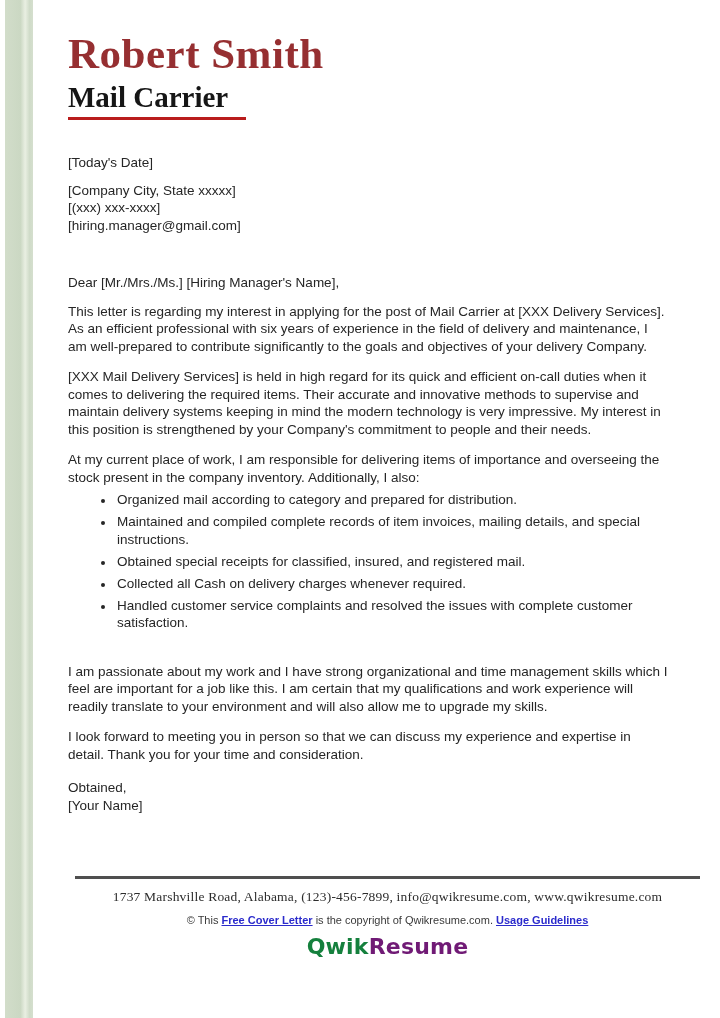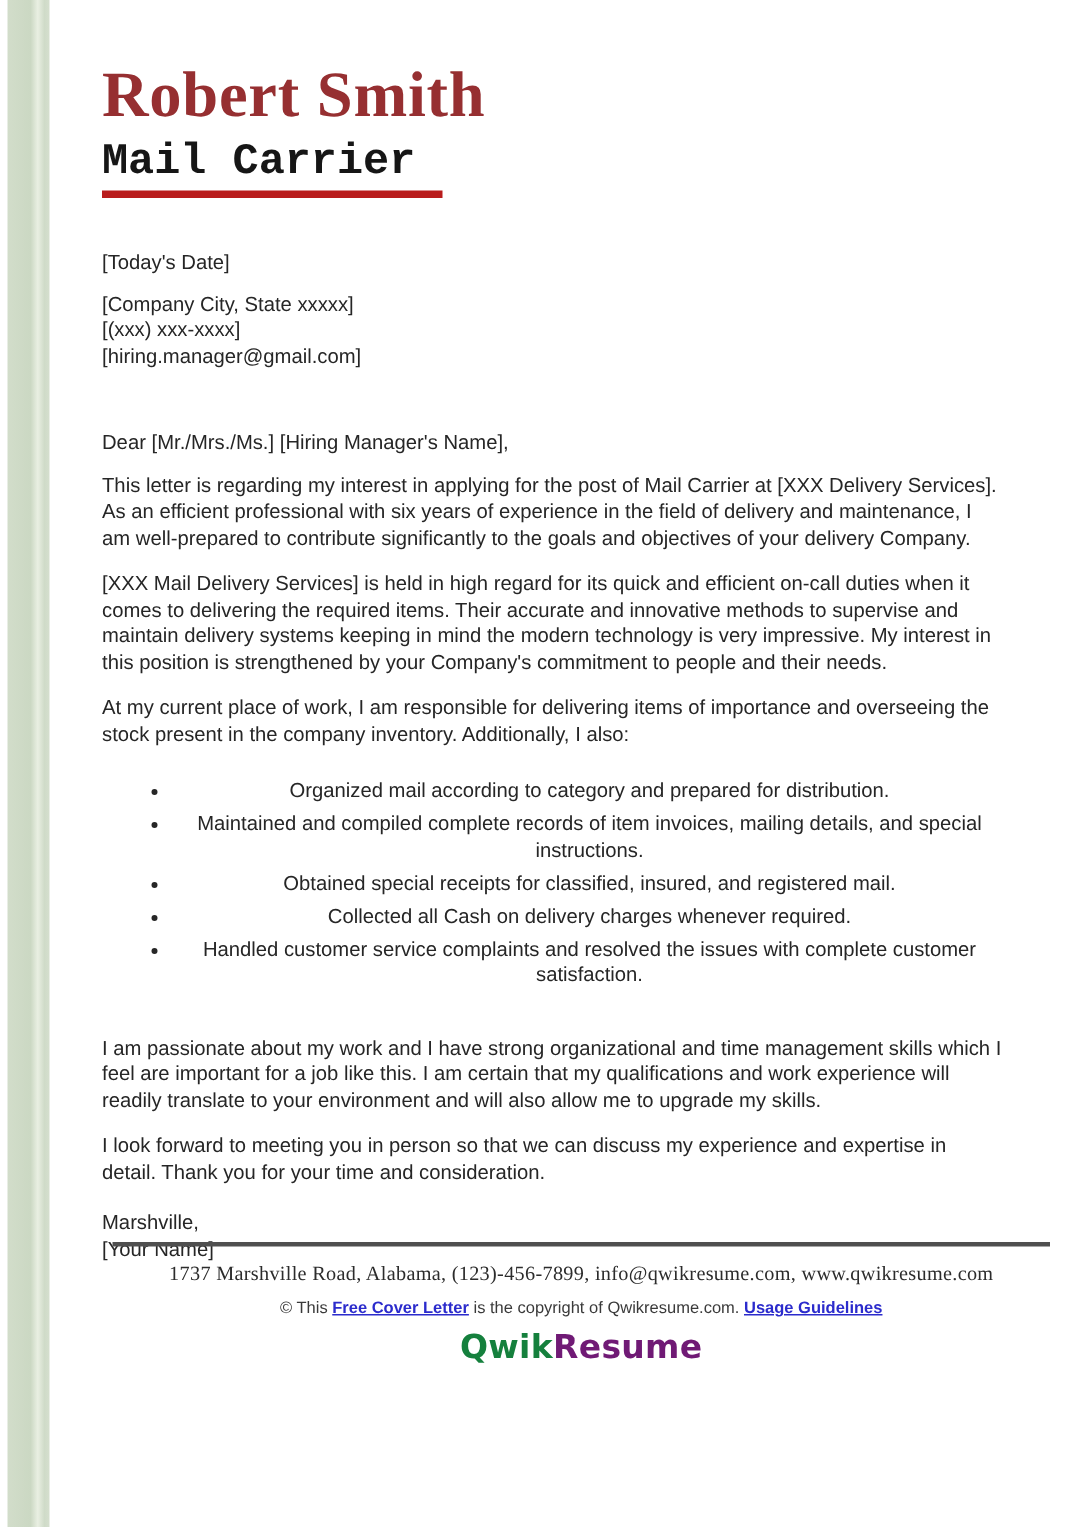--- a/index.html
+++ b/index.html
@@ -16,67 +16,66 @@
   }
   .side-strip {
     position: absolute;
     left: 5px; top: 0; bottom: 0;
     width: 28px;
     background: linear-gradient(90deg, #d2ddca 0%, #cbd8c3 55%, #e9efe2 72%, #cfdbc8 88%, #d5dfce 100%);
   }
   .content {
     position: absolute;
     left: 68px;
-    top: 10px;
+    top: 0;
     width: 601px;
   }
   .name {
     margin-top: 30px;
     font-family: "Liberation Serif", serif;
     font-weight: bold;
     font-size: 43px;
     line-height: 1.1;
     color: #962f31;
     letter-spacing: 0.5px;
   }
   .job-title {
     margin-top: 5px;
-    font-family: Liberation Mono, monospace;
+    font-family: Liberation Serif, serif;
     font-weight: bold;
     font-size: 29px;
     line-height: 1.1;
     color: #161616;
     padding-bottom: 3px;
-    border-bottom: 5px solid #b91c1c;
+    border-bottom: 3px solid #b91c1c;
     display: inline-block;
     padding-right: 18px;
   }
   .body-text { font-size: 13.5px; line-height: 17.5px; }
   .date-line { margin-top: 34px; }
   .address-block { margin-top: 10px; }
   .salutation { margin-top: 40px; }
   .para { margin-top: 11px; }
   .para + .para { margin-top: 13px; }
   ul.duties {
-    margin-top: 20px;
+    margin-top: 5px;
     margin-bottom: 0;
     padding-left: 47px;
-    text-align: center;
   }
   ul.duties li {
     margin-bottom: 4.5px;
     padding-left: 2px;
   }
   ul.duties li::marker { font-size: 12px; }
   .after-list { margin-top: 31px; }
   .signoff-block { margin-top: 16px; }
   .letter-footer {
     position: absolute;
     left: 75px;
-    top: 828px;
+    top: 876px;
     width: 625px;
     text-align: center;
   }
   .footer-rule {
     border: none;
     border-top: 3px solid #4f4f4f;
     margin: 0 0 10px 0;
   }
   .footer-contact {
     font-family: "Liberation Serif", serif;
@@ -135,21 +134,21 @@
       <li>Maintained and compiled complete records of item invoices, mailing details, and special instructions.</li>
       <li>Obtained special receipts for classified, insured, and registered mail.</li>
       <li>Collected all Cash on delivery charges whenever required.</li>
       <li>Handled customer service complaints and resolved the issues with complete customer satisfaction.</li>
     </ul>
 
     <p class="body-text para after-list">I am passionate about my work and I have strong organizational and time management skills which I feel are important for a job like this. I am certain that my qualifications and work experience will readily translate to your environment and will also allow me to upgrade my skills.</p>
     <p class="body-text para">I look forward to meeting you in person so that we can discuss my experience and expertise in detail. Thank you for your time and consideration.</p>
 
     <div class="body-text signoff-block">
-      <div>Marshville,</div>
+      <div>Obtained,</div>
       <div>[Your Name]</div>
     </div>
 
   </div>
 
   <div class="letter-footer">
     <hr class="footer-rule">
     <div class="footer-contact">1737 Marshville Road, Alabama, (123)-456-7899, info@qwikresume.com, www.qwikresume.com</div>
     <div class="footer-copyright"><span>© This </span><a href="#">Free Cover Letter</a><span> is the copyright of Qwikresume.com. </span><a href="#">Usage Guidelines</a></div>
     <div class="logo"><span class="qwik">Qwik</span><span class="resume">Resume</span></div>

